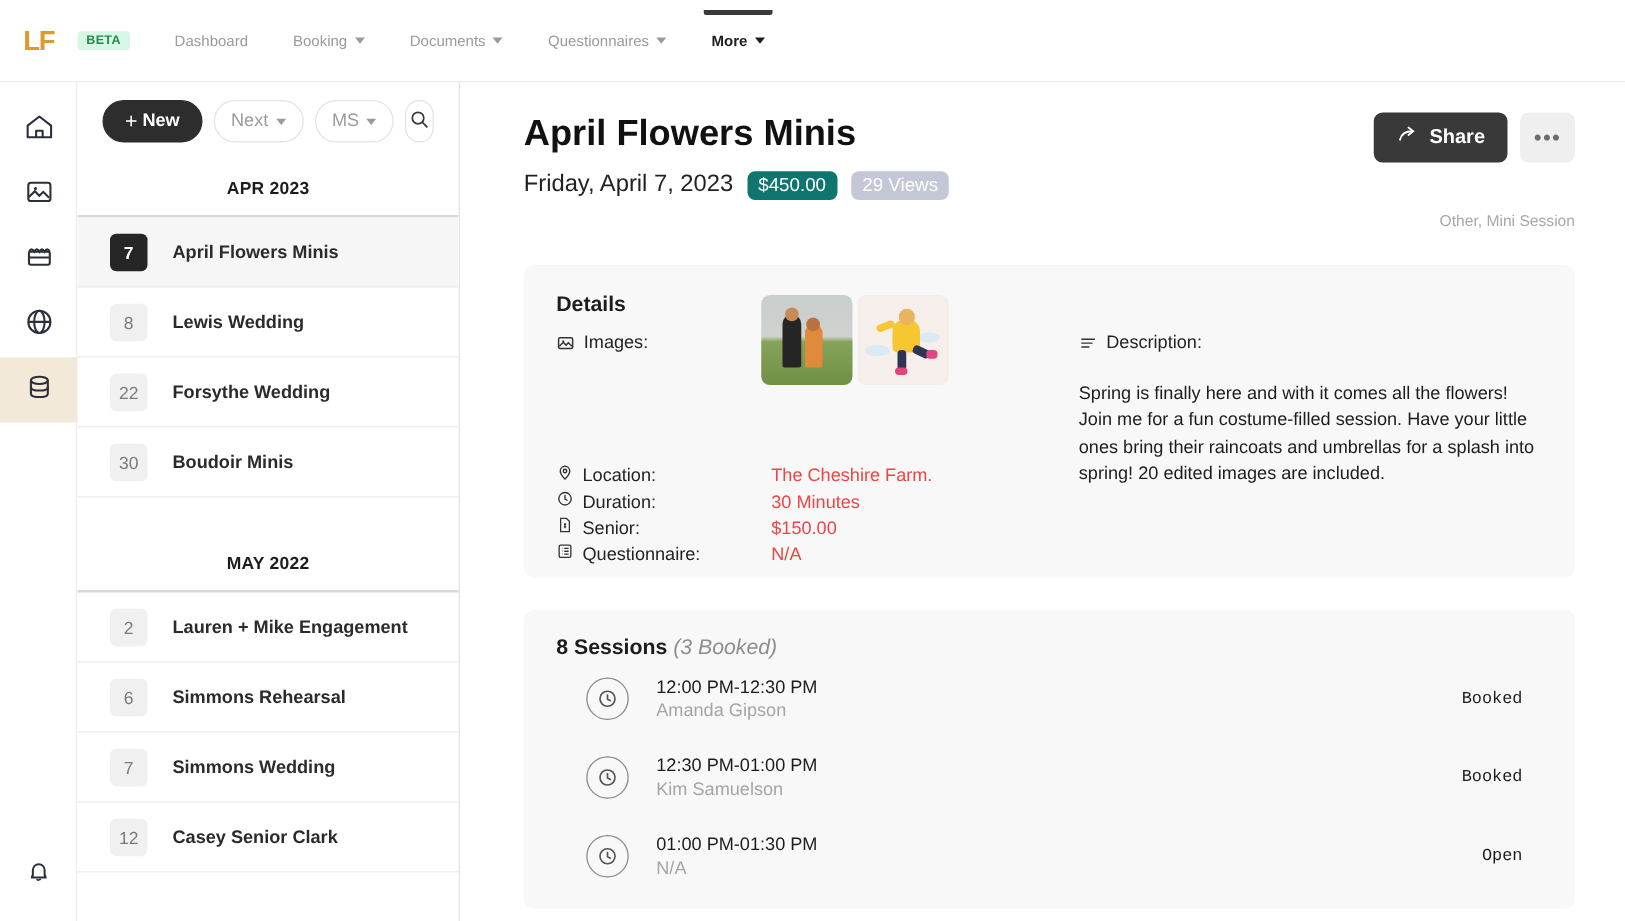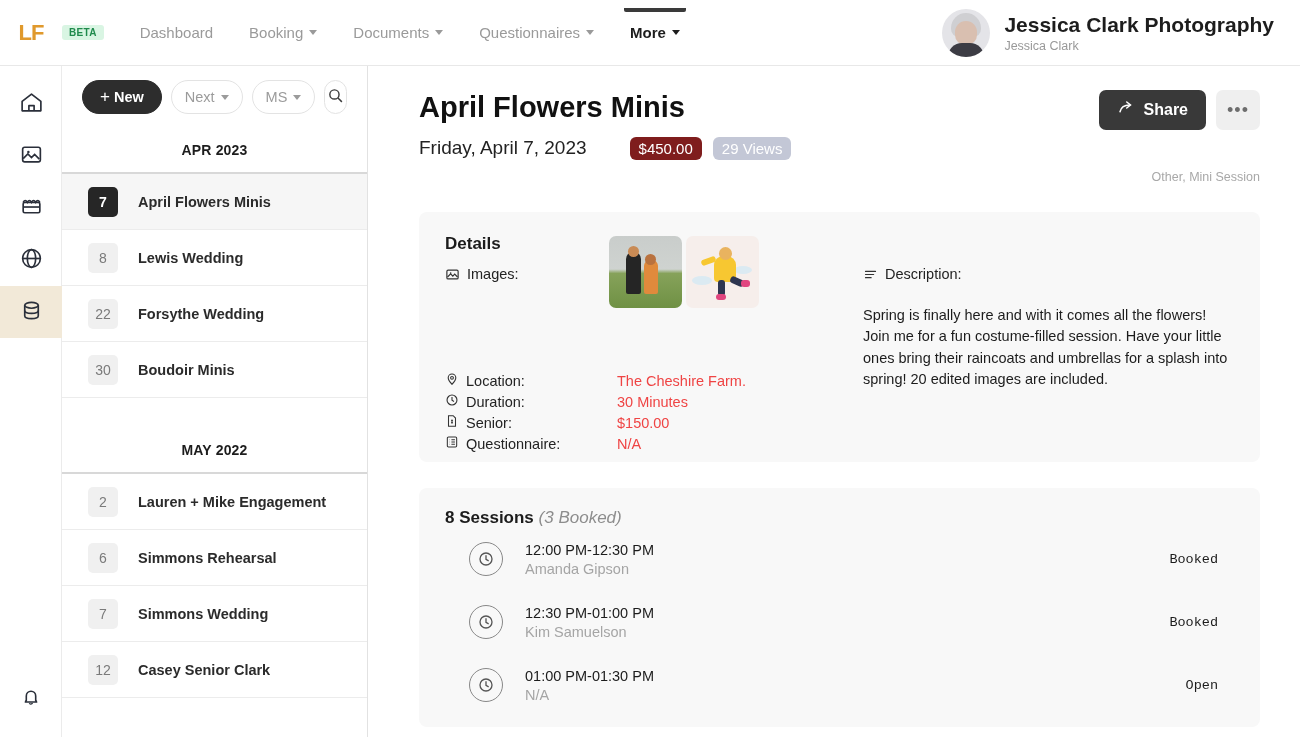--- a/index.html
+++ b/index.html
@@ -22,21 +22,21 @@
     width: 62px; display: flex; align-items: center; justify-content: center;
     font-size: 22px; font-weight: bold; color: #e0992c; letter-spacing: -1px;
   }
   .nav-items { display: flex; align-items: center; height: 66px; }
   .beta-badge {
     background: #d9f5e3; color: #1f8a4c; font-size: 10px; font-weight: bold;
     padding: 2px 7px; border-radius: 3px; margin-right: 18px; letter-spacing: .3px;
   }
   .nav-item {
     position: relative; height: 50px; display: flex; align-items: center;
-    padding: 0 18px; font-size: 15px; color: #9a9a9a; cursor: pointer;
+    padding: 0 18px; font-size: 12px; color: #9a9a9a; cursor: pointer;
     white-space: nowrap;
   }
   .nav-item.active { color: #1d1d1d; font-weight: bold; }
   .nav-item.active::before {
     content: ""; position: absolute; top: 0; left: 12px; right: 12px;
     height: 4px; background: #3a3a3a; border-radius: 0 0 2px 2px;
   }
   .caret {
     display: inline-block; margin-left: 6px;
     border-left: 4px solid transparent; border-right: 4px solid transparent;
@@ -126,21 +126,21 @@
   .main {
     position: absolute; top: 66px; left: 369px; width: 931px; height: 671px;
     background: #ffffff; overflow: hidden; padding: 26px 40px 0 50px;
   }
   .page-title { font-size: 29px; font-weight: bold; color: #111; line-height: 1.1; }
   .subline { display: flex; align-items: center; gap: 11px; margin-top: 13px; }
   .subdate { font-size: 19px; color: #222; }
   .pill {
     font-size: 15px; border-radius: 6px; padding: 3px 9px; color: #fff;
   }
-  .pill-price { background: #7f1d1d; margin-left: 32px; }
+  .pill-price { background: #0f766e; }
   .pill-views { background: #c3c7d6; }
   .tags { font-size: 12.5px; color: #a8a8a8; margin-top: 10px; text-align: right; }
 
   .head-actions { position: absolute; right: 40px; top: 24px; display: flex; gap: 10px; }
   .btn-share {
     background: #393939; color: #fff; font-size: 16px; font-weight: bold;
     border-radius: 7px; height: 40px; padding: 0 18px;
     display: inline-flex; align-items: center; gap: 9px; cursor: pointer;
   }
   .btn-more {
@@ -219,31 +219,20 @@
     <div class="nav-item">
       <span>Questionnaires</span>
       <i class="caret"></i>
     </div>
     <div class="nav-item active">
       <span>More</span>
       <i class="caret"></i>
     </div>
   </div>
 
-  <div class="profile">
-    <div class="avatar">
-      <div class="hair"></div>
-        <div class="face"></div>
-        <div class="body"></div>
-    </div>
-    <div>
-      <div class="profile-name">Jessica Clark Photography</div>
-      <div class="profile-sub">Jessica Clark</div>
-    </div>
-  </div>
 </div>
 
 <div class="rail">
   <div style="height:12px"></div>
   <div class="rail-item">
     <span>
       <svg width="25" height="25" viewBox="0 0 24 24" fill="none" stroke="#2a2f3a" stroke-width="1.6" stroke-linejoin="round">
         <path d="M3 11 L12 4 L21 11 V20 H3 Z"></path>
           <path d="M9.5 20 v-5 h5 v5"></path>
       </svg>

